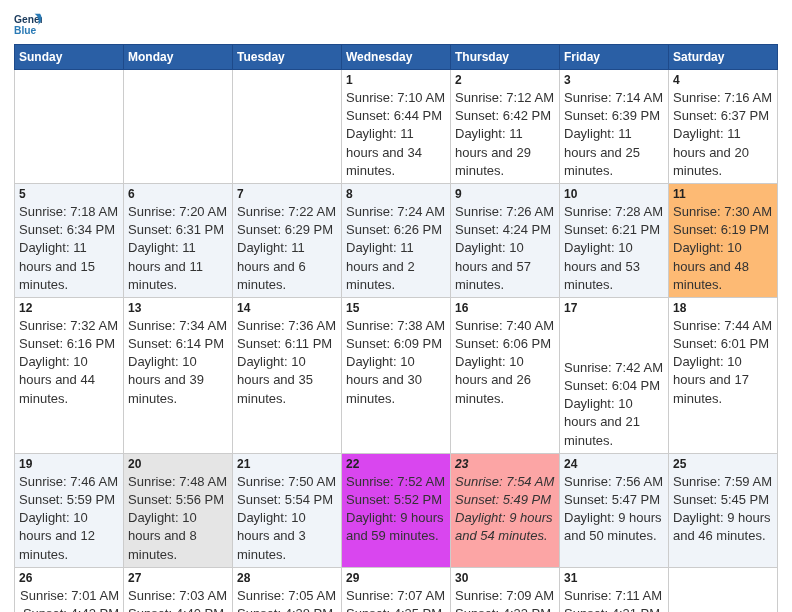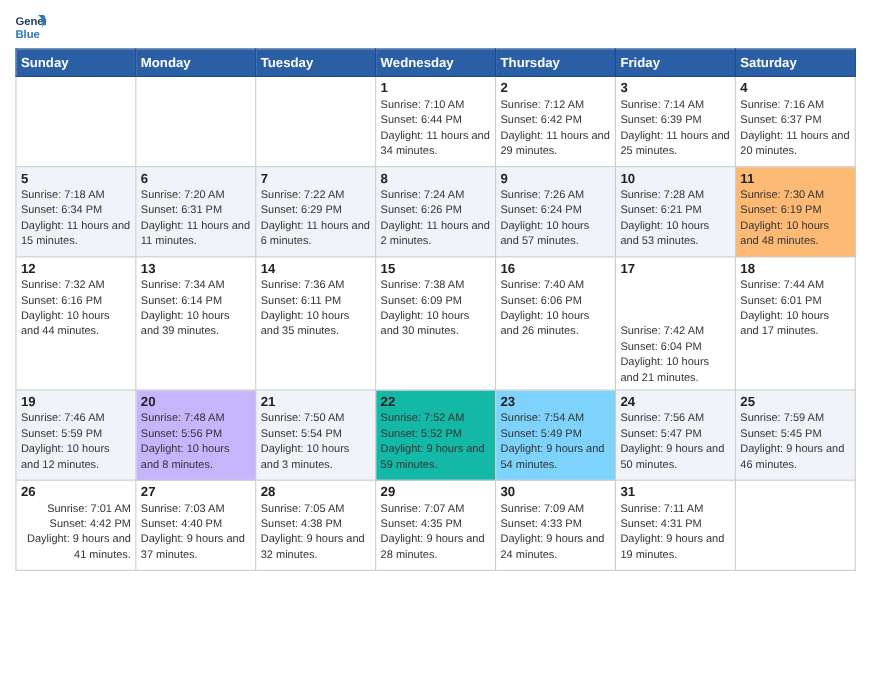--- a/index.html
+++ b/index.html
@@ -67,21 +67,21 @@
     .calendar tr:nth-child(even) td {
       background: #f5f7fa;
     }
     .day-number {
       font-size: 12px;
       font-weight: bold;
       color: #222;
       margin-bottom: 2px;
     }
     .day-info {
-      font-size: 10px;
+      font-size: 13px;
       color: #333;
       line-height: 1.4;
     }
     .empty-cell {
       background: #f9f9f9;
     }
     .last-row td {
       height: 82px;
     }
   </style>
@@ -166,21 +166,21 @@
           </td>
           <td style="background: rgb(240, 244, 249);">
             <div class="day-number">8</div>
             <div class="day-info" style="white-space: pre-line;">Sunrise: 7:24 AM
 Sunset: 6:26 PM
 Daylight: 11 hours and 2 minutes.</div>
           </td>
           <td style="background: rgb(240, 244, 249);">
             <div class="day-number">9</div>
             <div class="day-info" style="white-space: pre-line;">Sunrise: 7:26 AM
-Sunset: 6:24 PM
+Sunset: 4:24 PM
 Daylight: 10 hours and 57 minutes.</div>
           </td>
           <td style="background: rgb(240, 244, 249);">
             <div class="day-number">10</div>
             <div class="day-info" style="white-space: pre-line;">Sunrise: 7:28 AM
 Sunset: 6:21 PM
 Daylight: 10 hours and 53 minutes.</div>
           </td>
           <td style="background: #fdba74; margin-top: 20px;">
             <div class="day-number">11</div>
@@ -233,39 +233,39 @@
 Daylight: 10 hours and 17 minutes.</div>
           </td>
         </tr>
         <tr>
           <td style="background: rgb(240, 244, 249);">
             <div class="day-number">19</div>
             <div class="day-info" style="white-space: pre-line;">Sunrise: 7:46 AM
 Sunset: 5:59 PM
 Daylight: 10 hours and 12 minutes.</div>
           </td>
-          <td style="background: #c4b5fd;">
+          <td style="background: #e5e5e5;">
             <div class="day-number">20</div>
             <div class="day-info" style="white-space: pre-line;">Sunrise: 7:48 AM
 Sunset: 5:56 PM
 Daylight: 10 hours and 8 minutes.</div>
           </td>
           <td style="background: rgb(240, 244, 249);">
             <div class="day-number">21</div>
             <div class="day-info" style="white-space: pre-line;">Sunrise: 7:50 AM
 Sunset: 5:54 PM
 Daylight: 10 hours and 3 minutes.</div>
           </td>
-          <td style="background: #14b8a6;">
+          <td style="background: #d946ef;">
             <div class="day-number">22</div>
             <div class="day-info" style="white-space: pre-line;">Sunrise: 7:52 AM
 Sunset: 5:52 PM
 Daylight: 9 hours and 59 minutes.</div>
           </td>
-          <td style="background: #7dd3fc;">
+          <td style="background: #fca5a5; font-style: italic;">
             <div class="day-number">23</div>
             <div class="day-info" style="white-space: pre-line;">Sunrise: 7:54 AM
 Sunset: 5:49 PM
 Daylight: 9 hours and 54 minutes.</div>
           </td>
           <td style="background: rgb(240, 244, 249);">
             <div class="day-number">24</div>
             <div class="day-info" style="white-space: pre-line;">Sunrise: 7:56 AM
 Sunset: 5:47 PM
 Daylight: 9 hours and 50 minutes.</div>

